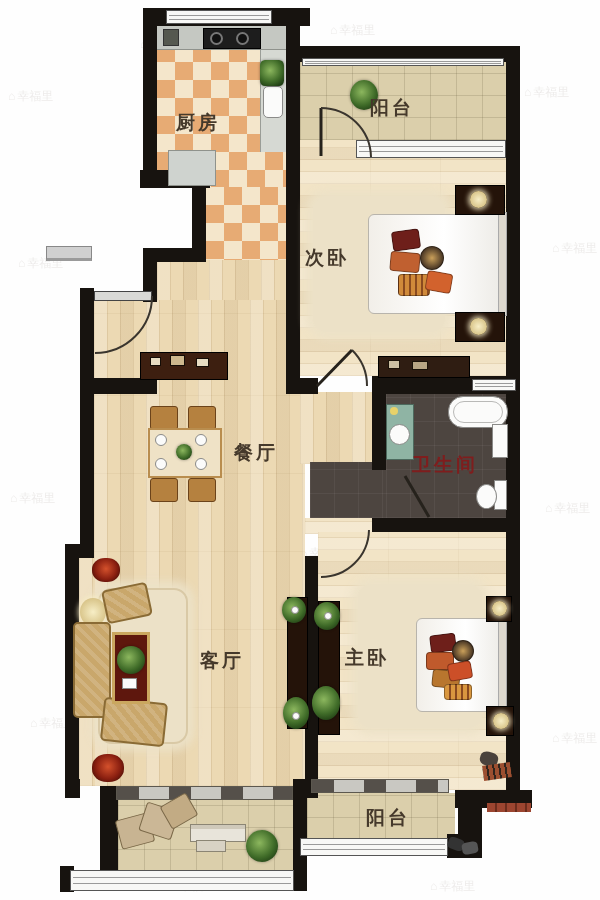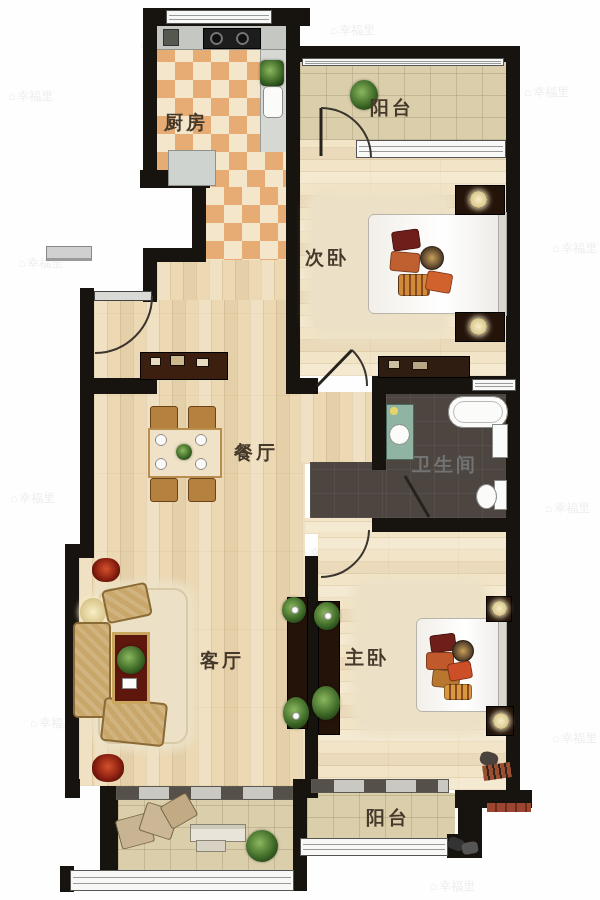--- a/index.html
+++ b/index.html
@@ -226,22 +226,22 @@
   <svg class="abs" width="600" height="900" style="left:0;top:0">
     <path class="arc" d="M152,296 A57,57 0 0 1 95,353"></path>
     <path class="leaf" d="M321,108 L321,156"></path>
     <path class="arc" d="M321,108 A50,50 0 0 1 371,157"></path>
     <path class="leaf" d="M317,386 L352,350"></path>
     <path class="arc" d="M352,350 A50,50 0 0 1 367,386"></path>
     <path class="arc" d="M369,530 A48,48 0 0 1 321,577"></path>
     <path class="leaf" d="M405,476 L429,517"></path>
   </svg>
 
-  <span class="label" style="left:164px;top:110px">厨房</span>
+  <span class="label" style="left:176px;top:110px">厨房</span>
   <span class="label" style="left:370px;top:95px">阳台</span>
   <span class="label" style="left:305px;top:245px">次卧</span>
   <span class="label" style="left:234px;top:440px">餐厅</span>
-  <span class="label" style="left:412px;top:452px;color:#737373">卫生间</span>
+  <span class="label" style="left:412px;top:452px;color:#7f1d1d">卫生间</span>
   <span class="label" style="left:200px;top:648px">客厅</span>
   <span class="label" style="left:345px;top:645px">主卧</span>
   <span class="label" style="left:366px;top:805px">阳台</span>
 
 </div>
 
 </body></html>

